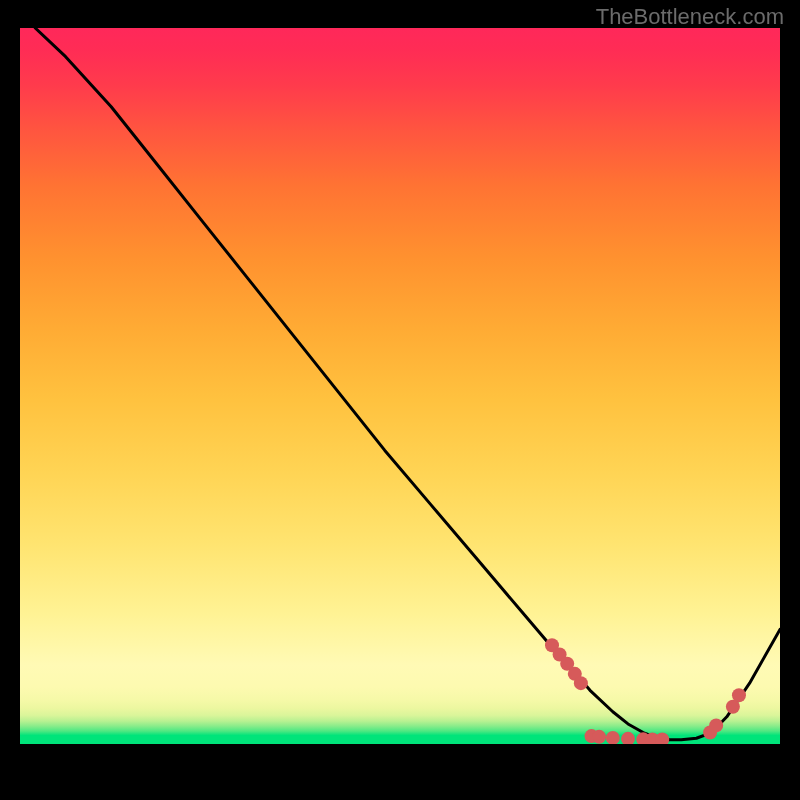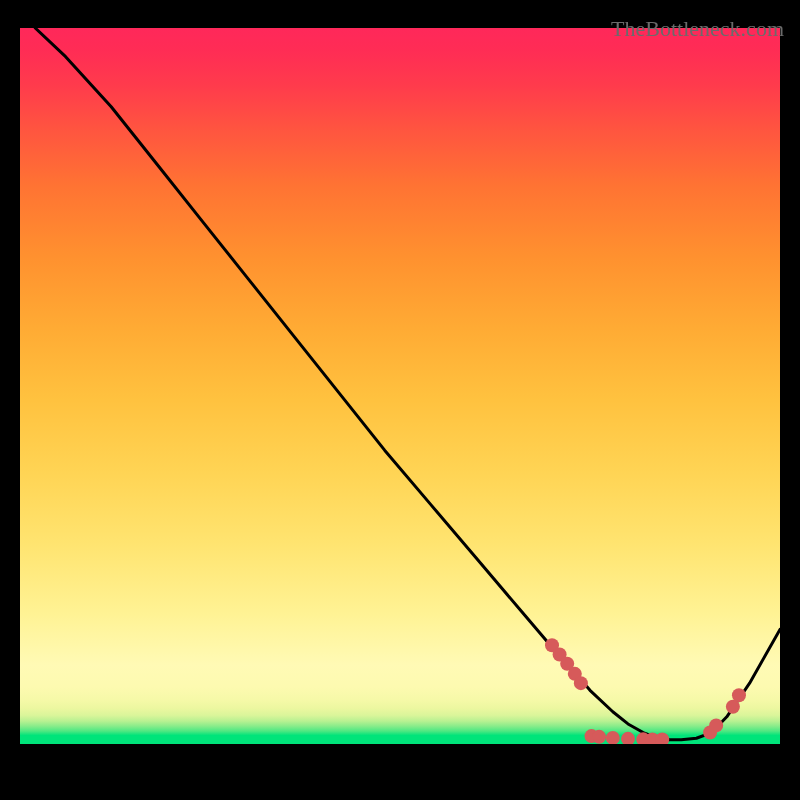--- a/index.html
+++ b/index.html
@@ -11,23 +11,23 @@
     overflow: hidden;
   }
   .container {
     position: relative;
     width: 800px;
     height: 800px;
     background: #000;
   }
   .watermark {
     position: absolute;
-    top: 16px;
+    top: 4px;
     right: 16px;
-    font-family: Liberation Serif, serif;
+    font-family: Liberation Sans, sans-serif;
     font-size: 22px;
     color: #6b6b6b;
     z-index: 4;
   }
   .gradient {
     position: absolute;
     left: 20px;
     top: 28px;
     width: 760px;
     height: 716px;

